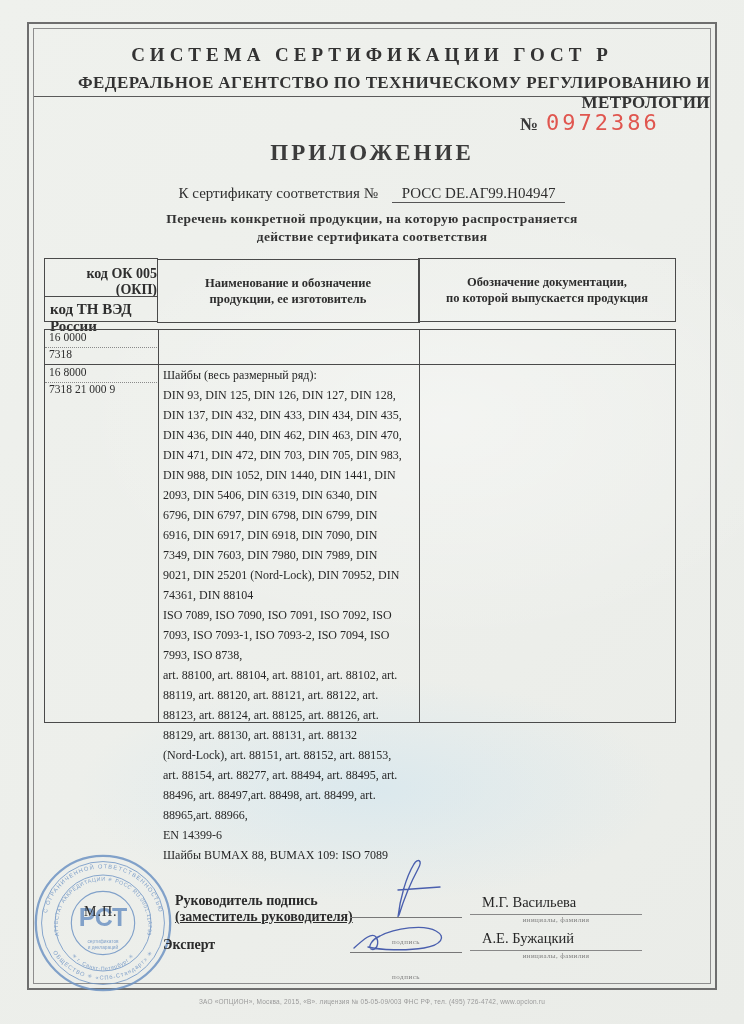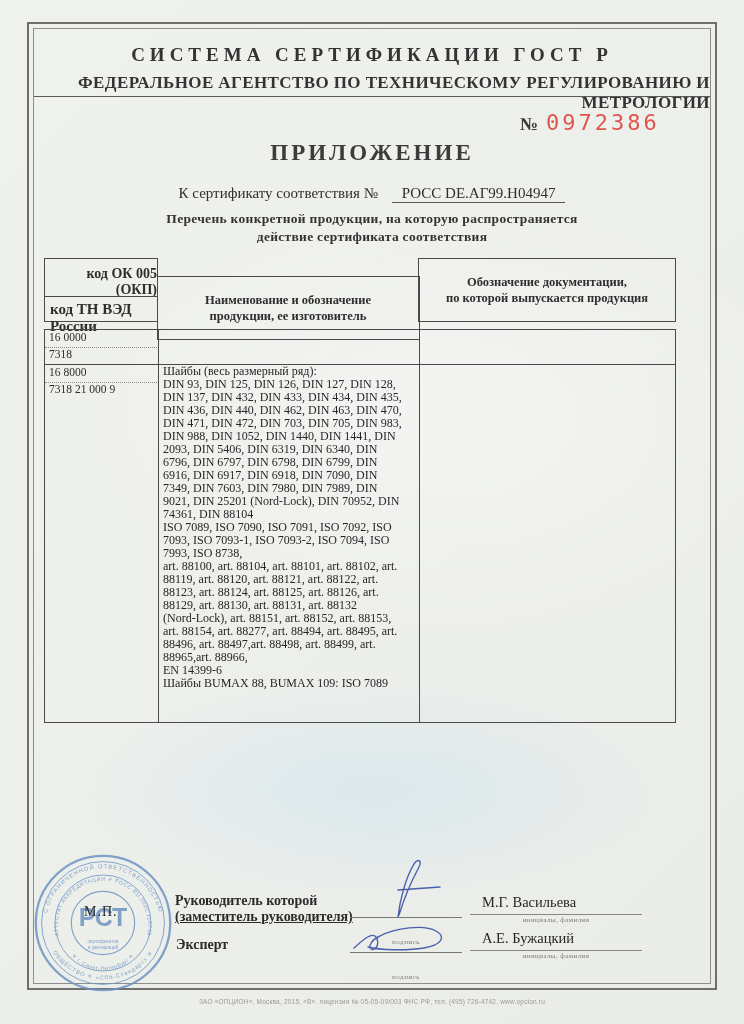--- a/index.html
+++ b/index.html
@@ -53,21 +53,21 @@
 
   .subtitle{
     position:absolute; left:34px; top:210px; width:676px; text-align:center;
     font-size:13.5px; font-weight:bold; line-height:17.5px; letter-spacing:0.3px;
     white-space:pre-line; color:#333;
   }
 
   
   .th{ position:absolute; border:1.5px solid #4a4a4a; background:transparent; }
   .th-c1{ left:44px; top:258px; width:114px; height:64px; }
-  .th-c2{ left:156.5px; top:276px; width:263px; height:64px; }
+  .th-c2{ left:156.5px; top:259px; width:263px; height:64px; }
   .th-c3{ left:418px; top:258px; width:258px; height:64px; }
   .th-c1 .t1{ position:absolute; left:0; top:7px; width:100%; text-align:right; padding-left:5px; font-size:14px; font-weight:bold; }
   .th-c1 .sep{ position:absolute; left:0; top:37px; width:100%; border-top:1px solid #4a4a4a; }
   .th-c1 .t2{ position:absolute; left:0; top:42px; width:100%; text-align:left; padding-left:5px; font-size:15px; font-weight:bold; }
   .th-mid{
     position:absolute; left:0; top:50%; transform:translateY(-50%); width:100%;
     text-align:center; font-size:12.5px; font-weight:bold; white-space:pre-line; line-height:16px;
   }
 
   
@@ -75,27 +75,27 @@
   .vline{ position:absolute; top:0; height:100%; border-left:1.5px solid #4a4a4a; }
   .vl1{ left:112.5px; } .vl2{ left:374px; }
   .row1-bottom{ position:absolute; left:0; top:34px; width:100%; border-top:1.5px solid #4a4a4a; }
   .dotted{ position:absolute; left:0; width:112px; border-top:1px dotted #8a8a8a; }
   .dot1{ top:17px; } .dot2{ top:52px; }
   .code{ position:absolute; left:4px; font-size:11.5px; color:#2c2c2c; }
   .code.r1a{ top:1px; } .code.r1b{ top:18px; }
   .code.r2a{ top:36px; } .code.r2b{ top:53px; }
   .product{
     position:absolute; left:118px; top:35px; width:252px;
-    font-size:12px; line-height:13px; white-space:pre-line; color:#262626;
+    font-size:12px; line-height:20px; white-space:pre-line; color:#262626;
   }
 
   
   .role1a{ position:absolute; left:175px; top:893px; font-size:14px; font-weight:bold; color:#2b2b2b; }
   .role1b{ position:absolute; left:175px; top:909px; font-size:14px; font-weight:bold; text-decoration:underline; color:#2b2b2b; }
-  .role2 { position:absolute; left:176px; top:937px; font-size:14px; font-weight:bold; color:#2b2b2b; }
+  .role2 { position:absolute; left:163px; top:937px; font-size:14px; font-weight:bold; color:#2b2b2b; }
 
   .sigline{ position:absolute; width:112px; border-top:1px solid #777; }
   .sigline1{ left:350px; top:917px; } .sigline2{ left:350px; top:952px; }
   .sigcap{ position:absolute; width:112px; text-align:center; font-size:7px; color:#7d7d7d; letter-spacing:0.5px;margin-top:19px; }
   .sigcap1{ left:350px; top:919px; } .sigcap2{ left:350px; top:954px; }
 
   .name{ position:absolute; left:482px; font-size:14.5px; color:#262626; }
   .name1{ top:894px; } .name2{ top:930px; }
   .nameline{ position:absolute; left:470px; width:172px; border-top:1px solid #888; }
   .nameline1{ top:914px; } .nameline2{ top:950px; }
@@ -217,21 +217,21 @@
     </text>
     <text font-size="5.6" letter-spacing="0.6">
       <textPath href="#arcInnerBot" startOffset="50%" text-anchor="middle">✳ г. Санкт-Петербург ✳</textPath>
     </text>
     <text x="75" y="78" text-anchor="middle" font-size="26" font-weight="bold" font-family="Liberation Serif, serif">РСТ</text>
     <text x="75" y="96" text-anchor="middle" font-size="5">сертификатов</text>
     <text x="75" y="102" text-anchor="middle" font-size="5">и деклараций</text>
   </svg>
   <div class="mp">М.П.</div>
 
-  <div class="role1a">Руководитель которой</div>
+  <div class="role1a">Руководитель подпись</div>
   <div class="role1b">(заместитель руководителя)</div>
   <div class="role2">Эксперт</div>
 
   <svg class="sig-svg" viewBox="0 0 160 115">
     <path d="M 58 64 C 60 46 66 24 74 11 C 78 5 83 7 78 16 C 71 29 64 46 59 62 M 58 37 L 100 34"></path>
     <path d="M 14 95 C 24 86 32 79 36 84 C 40 90 36 99 31 96 C 28 94 31 87 40 83 C 55 75 84 71 96 78 C 107 84 101 92 84 95 C 66 98 40 97 28 94"></path>
   </svg>
 
   <div class="sigline sigline1"></div>
   <div class="sigcap sigcap1">подпись</div>

